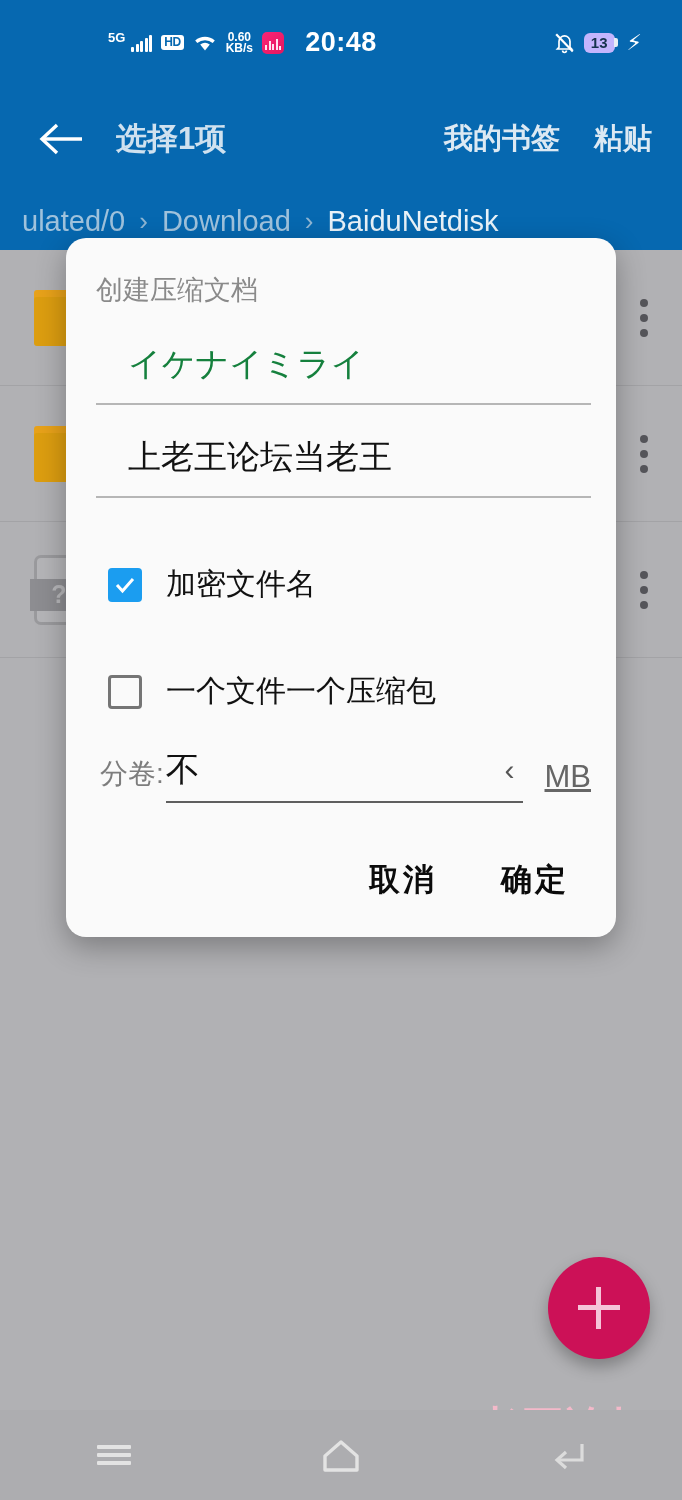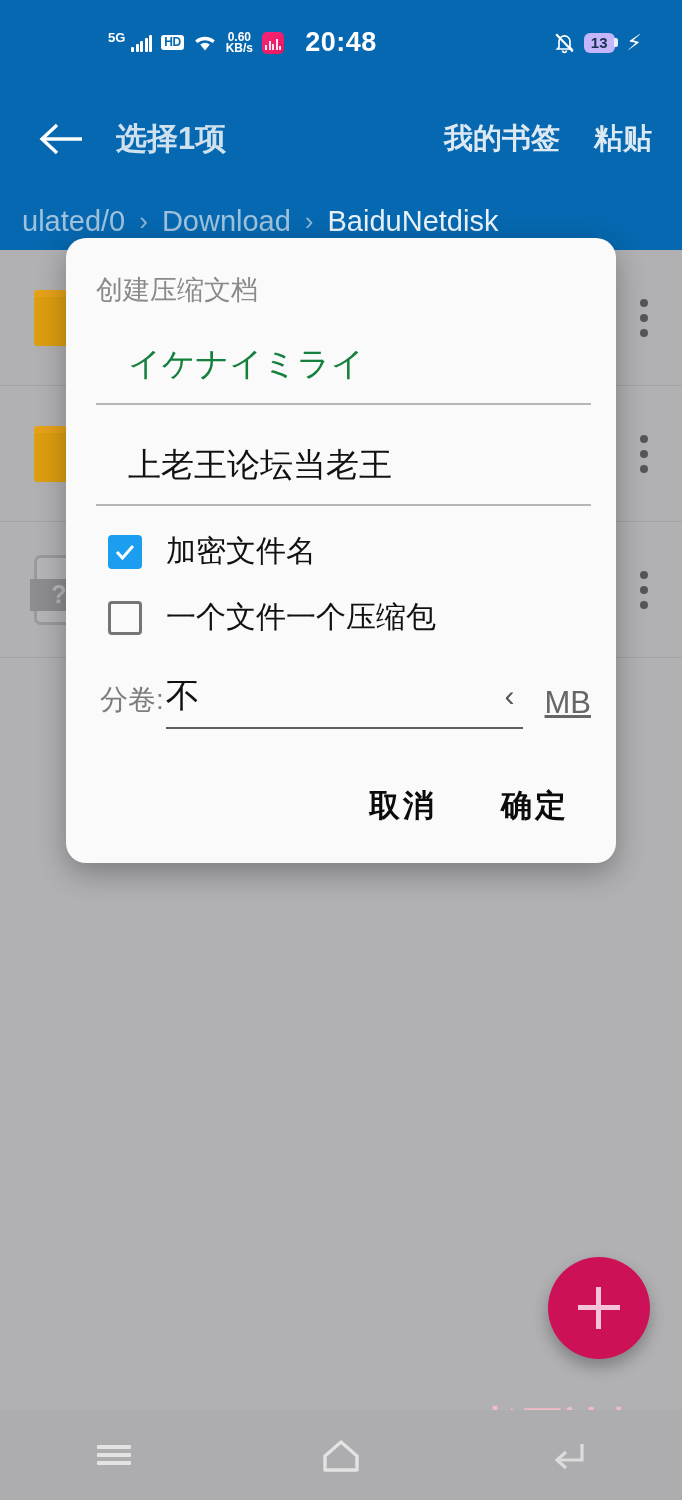--- a/index.html
+++ b/index.html
@@ -160,25 +160,25 @@
   .row-two { display:flex; margin-top:26px; }
   .col { width:50%; padding-left:4px; }
   .col.second { padding-left:32px; }
   .col-label { font-size:26px; color:#7d7d7d; margin-bottom:4px; padding-left:28px; }
   .col-value-row { display:flex; align-items:center; }
   .col-value { font-size:31px; color:#101010; font-weight:bold; padding-left:28px; }
   .caret { margin-left:auto; margin-right:18px; width:0; height:0;
            border-left:11px solid transparent; border-right:11px solid transparent;
            border-top:12px solid #7d7d7d; }
   .field-pass {
-    margin-top:38px;
+    margin-top:30px;
     font-size:33px; color:#121212; padding:0 0 16px 32px;
     border-bottom:2px solid #b6b6b6;
   }
-  .check-row { display:flex; align-items:center; margin-top:25px; padding-left:12px; }
+  .check-row { display:flex; align-items:center; margin-top:66px; padding-left:12px; }
   .cbox { width:34px; height:34px; border-radius:4px; flex:none; }
   .cbox.on { background:#1b9df0; display:flex; align-items:center; justify-content:center; }
   .cbox.off { border:3px solid #757575; background:transparent; }
   .check-label { font-size:30px; color:#111; margin-left:24px; white-space:nowrap; }
   .vol-row { display:flex; align-items:flex-end; margin-top:35px; padding-left:4px; }
   .vol-label { font-size:28px; color:#7d7d7d; padding-bottom:10px; }
   .vol-field {
     flex:1; display:flex; align-items:center;
     border-bottom:2px solid #5e5e5e; margin-left:2px; padding-bottom:8px;
   }

